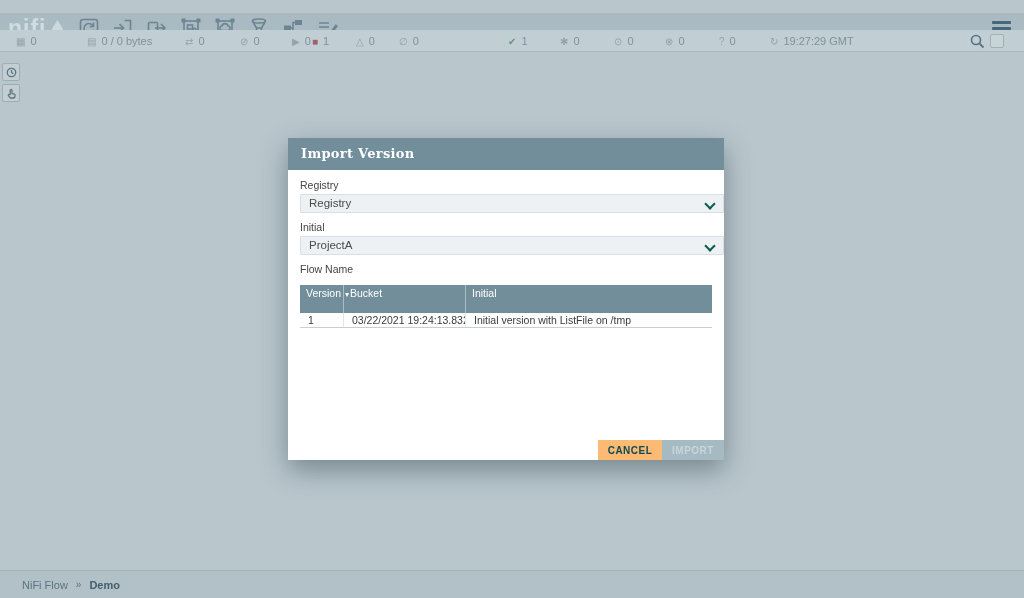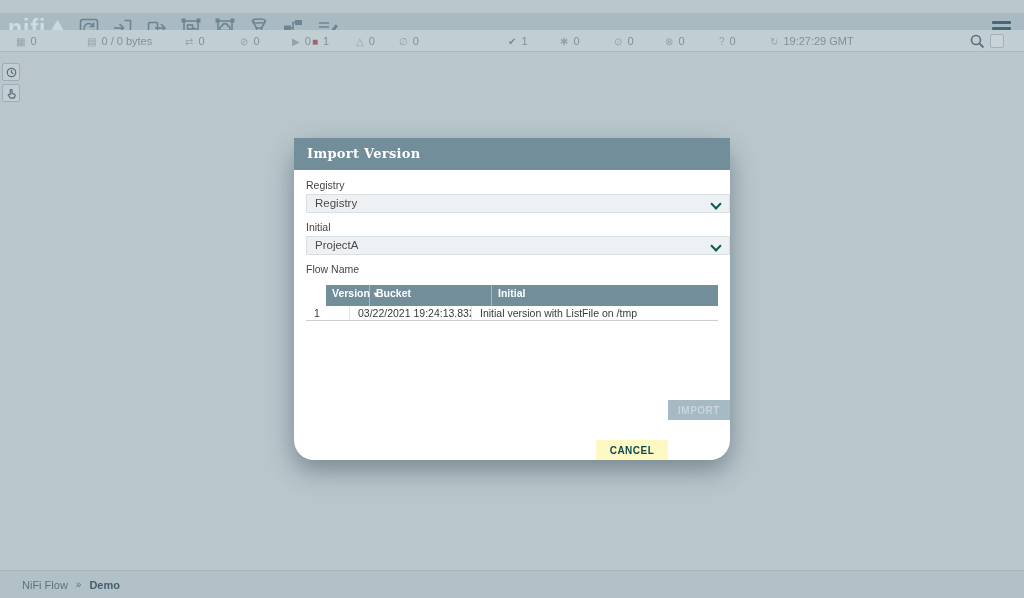--- a/index.html
+++ b/index.html
@@ -46,56 +46,56 @@
   
   .bottombar { position:absolute; left:0; top:570px; width:1024px; height:28px;
     background:#b2c1c8; border-top:1px solid #a3b4bc; font-size:11px;
     display:flex; align-items:center; padding-left:22px; color:#5c7380; }
   .bottombar .sep { margin:0 8px; font-size:10px; }
   .bottombar .crumb { cursor:pointer; }
   .bottombar .current { font-weight:bold; color:#44606e; }
 
   
   .backdrop { position:absolute; inset:0; background:transparent; }
-  .dialog { position:absolute; left:294px; top:138px; width:436px; height:322px;
-    background:#ffffff; box-shadow:0 10px 26px rgba(35,55,65,0.45);border-radius:20px; }
+  .dialog { position:absolute; left:288px; top:138px; width:436px; height:322px;
+    background:#ffffff; box-shadow:0 10px 26px rgba(35,55,65,0.45); }
   .dialog-header { height:32px; background:#728e9b; color:#ffffff;
     font-family:"DejaVu Serif", serif; font-weight:bold; font-size:13px;
     line-height:32px; padding-left:13px; letter-spacing:0.3px; }
   .dialog-body { position:relative; padding:9px 0 0 12px; height:290px; }
   .fgroup { margin-bottom:8px; }
   .fgroup label { display:block; font-size:10.5px; color:#454545; margin-bottom:3px; }
   .select { position:relative; height:19px; background:#eef1f3;
     border:1px solid #d9dfe2; border-radius:1px; font-size:11.5px; color:#4a4a4a;
     line-height:17px; padding-left:8px; cursor:pointer; }
   .select .chev { position:absolute; right:10px; top:5px; width:7px; height:7px; }
   .select .chev::before { content:""; position:absolute; left:0; top:0;
     width:6px; height:6px; border-right:2px solid #0b5b4f; border-bottom:2px solid #0b5b4f;
     transform:rotate(45deg); }
 
   .vtable { margin-top:10px; width:412px; font-size:10.5px; }
-  .vhead { display:flex; height:21px; background:#728e9b; color:#ffffff;
-    font-weight:bold; line-height:17px;margin-left:20px; }
+  .vhead { display:flex; height:28px; background:#728e9b; color:#ffffff;
+    font-weight:normal; line-height:17px; }
   .vhead .hc { padding-left:6px; border-right:1px solid rgba(255,255,255,0.4);
     cursor:pointer; white-space:nowrap; }
   .vhead .hc:last-child { border-right:none; }
   .vrow { display:flex; height:15px; line-height:15px; color:#3a3a3a;
     border-bottom:1px solid #c8ced1; cursor:pointer; background:#fff; }
   .vrow .rc { padding-left:8px; border-right:1px solid #e3e6e8; white-space:nowrap;
     overflow:hidden; }
   .vrow .rc:last-child { border-right:none; }
   .c-version { width:44px; }
   .c-created { width:122px; }
   .c-comments { flex:1; }
   .sortglyph { font-size:8px; margin-left:4px; }
 
   .dlg-buttons { position:absolute; right:0; bottom:0; display:flex; }
   .btn { height:20px; border:none; font-size:10px; font-weight:bold;
     letter-spacing:0.5px; cursor:pointer; font-family:"Liberation Sans",sans-serif; }
-  .btn-cancel { width:72px; background:#fef9c3; color:#0d4a52;margin-top:40px; }
+  .btn-cancel { width:64px; background:#fdba74; color:#0d4a52; }
   .btn-import { width:62px; background:#a6bac3; color:#c9d5db; cursor:default; }
 </style>
 </head>
 <body>
 
 <div class="app">
 
   <header class="topbar">
     <div class="logo">
       <span>nifi</span>

